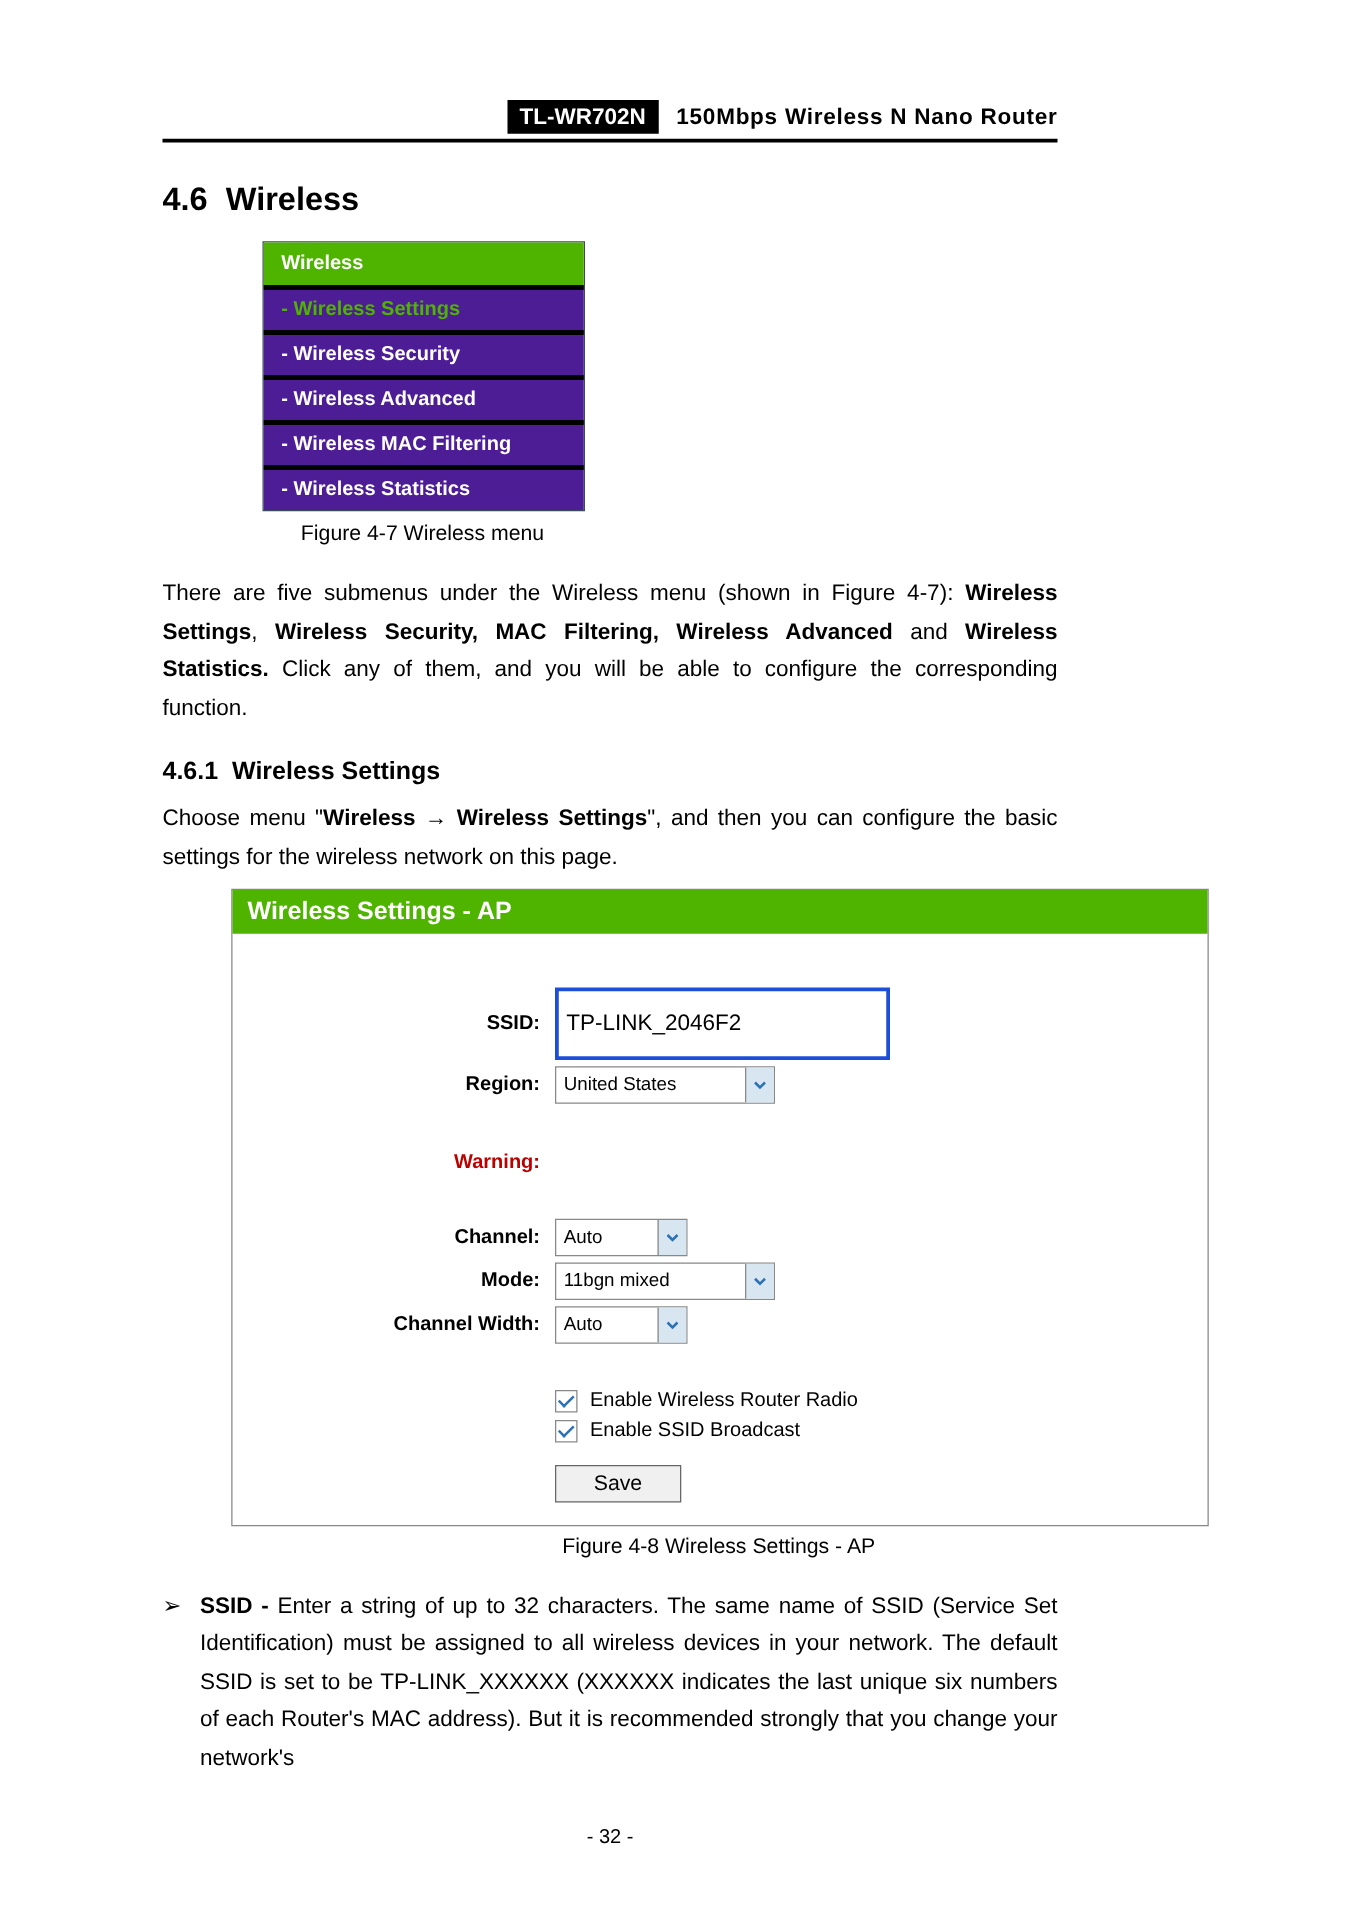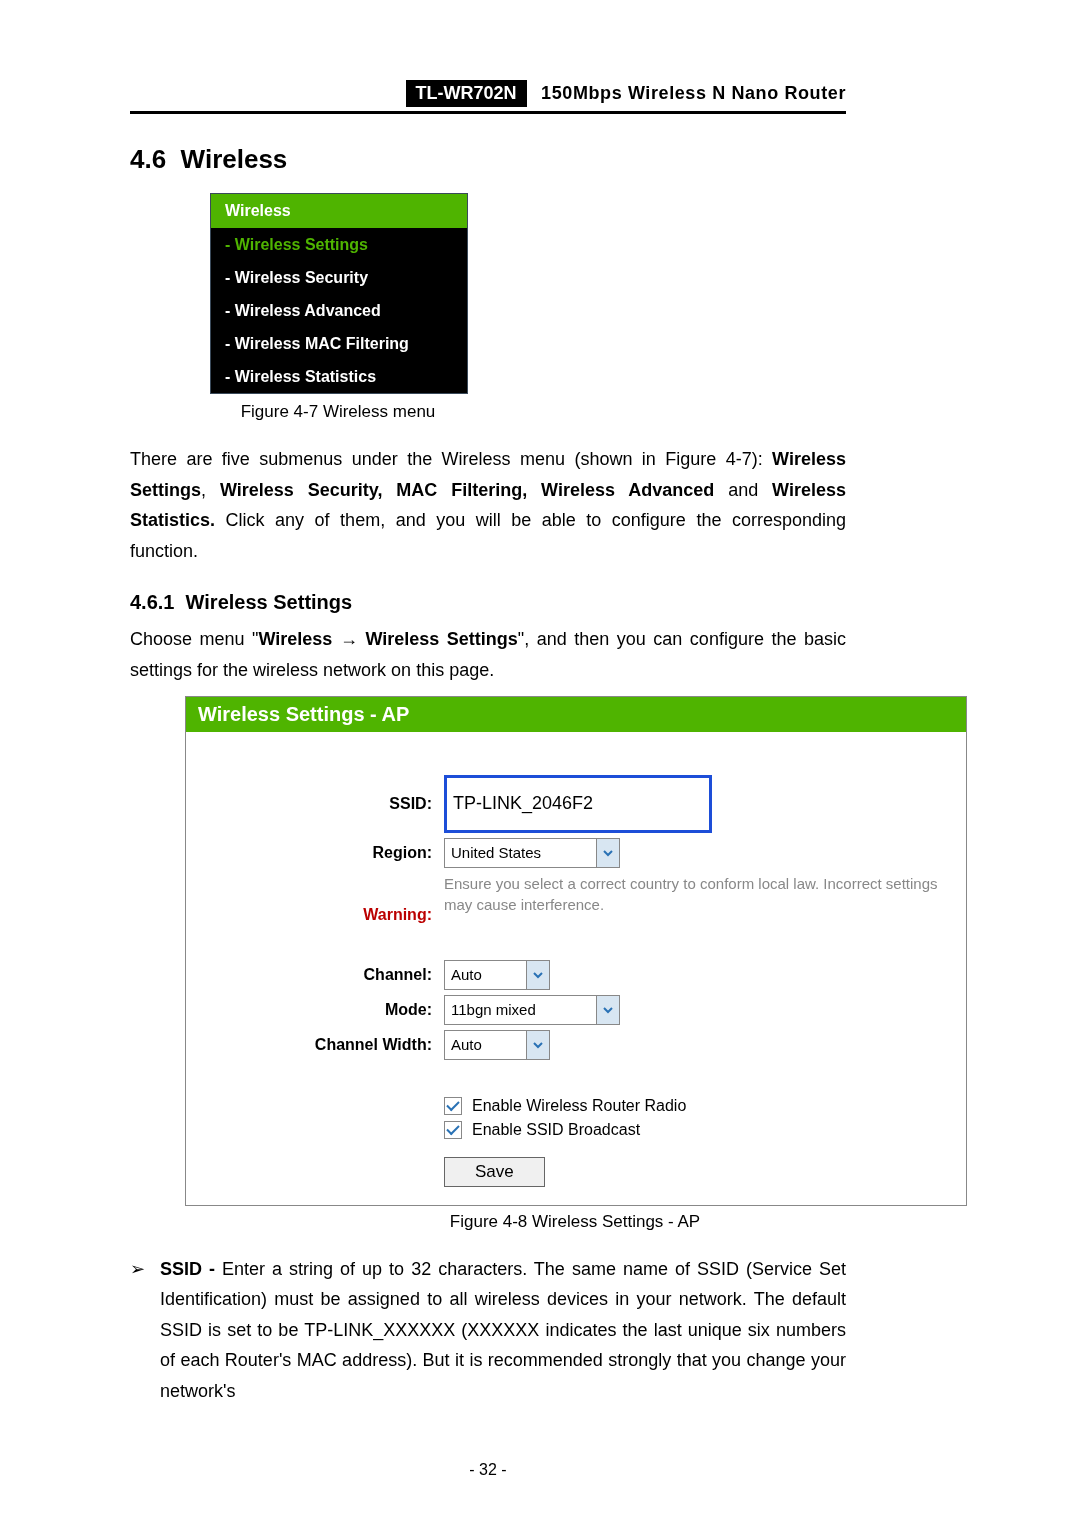--- a/index.html
+++ b/index.html
@@ -63,25 +63,25 @@
     border: 1px solid #3a4a5a;
     font-size: 16px;
   }
   .menu-hdr {
     background: #4fb400;
     color: #fff;
     font-weight: bold;
     padding: 8px 14px;
   }
   .menu-item {
-    background: #000000;
+    background: #4c1d95;
     color: #fff;
     font-weight: bold;
     padding: 7px 14px;
-    border-top: 1px solid #000000;
+    border-top: 4px solid #000000;
   }
   .menu-item.active { color: #4fb400; }
   .fig-cap {
     font-size: 17px;
     text-align: center;
     margin: 6px 0 22px 0;
   }
   .fig-cap.menu { width: 256px; margin-left: 80px; }
 
   
@@ -259,21 +259,20 @@
               <svg viewBox="0 0 10 10">
                   <path d="M1 3 L5 7 L9 3" fill="none" stroke="#2a72b5" stroke-width="2"></path>
                 </svg>
             </span>
           </span>
         </div>
       </div>
 
       <div class="frow" style="align-items:flex-start">
         <div class="flab warn">Warning:</div>
-        <div class="fval note">Ensure you select a correct country to conform local law. Incorrect settings may cause interference.</div>
       </div>
 
       <div style="height:26px"></div>
 
       <div class="frow">
         <div class="flab">Channel:</div>
         <div class="fval">
           <span class="sel" style="width:70px">
             <span>Auto</span>
             <span class="arrow">

